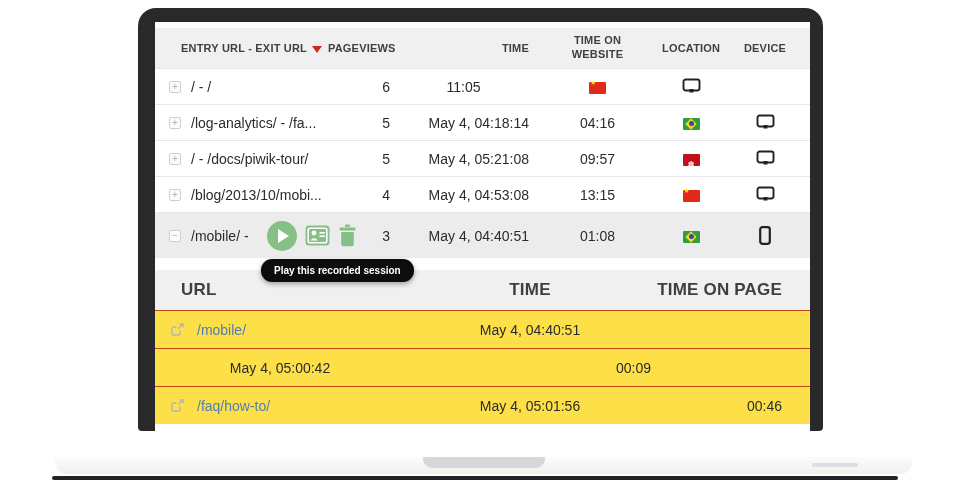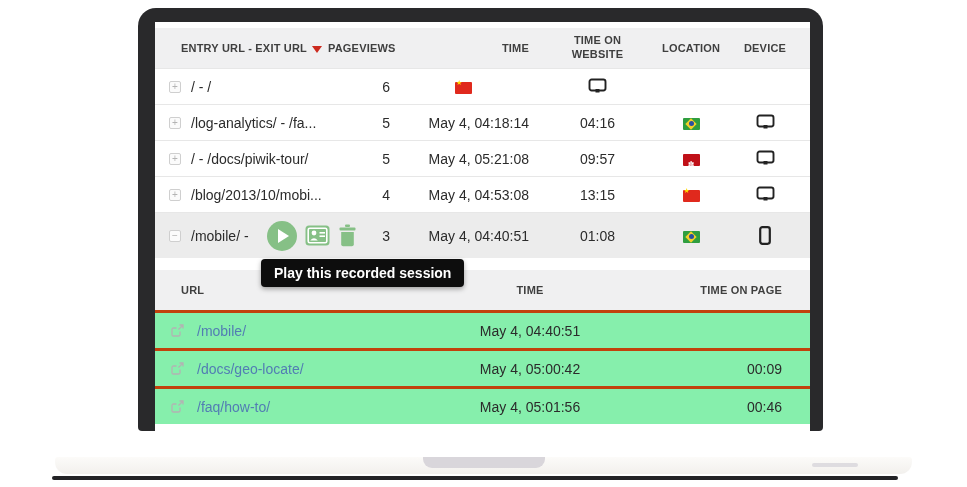--- a/index.html
+++ b/index.html
@@ -32,22 +32,22 @@
   .right { text-align:right; padding-right:4px; }
   .center{ text-align:center; }
   .wraphead { display:inline-block; max-width:62px; white-space:normal; line-height:1.25; vertical-align:middle; }
   .url-cell { display:flex; align-items:center; gap:10px; padding-left:14px; }
   .expand { width:12px; height:12px; flex:0 0 12px; border:1px solid #cfcfcf; border-radius:2px;
     color:#b4b4b4; font-size:10px; line-height:10px; text-align:center; background:#fbfbfb; cursor:pointer; }
 
   
   .shead, .srow { display:grid; grid-template-columns:250px 250px 1fr; align-items:center; padding-right:24px; }
   .shead { height:40px; margin-top:12px; background:#f0f0f1;
-    font-size:11px; font-weight:bold; color:#3f3f3f; letter-spacing:.2px; }
-  .srow { height:38px; border-top:3px solid #c2410c; font-size:14px; color:#2b2b2b; background:#86efac; }
+    font-size:17px; font-weight:bold; color:#3f3f3f; letter-spacing:.2px; }
+  .srow { height:38px; border-top:1px solid #c2410c; font-size:14px; color:#2b2b2b; background:#fde047; }
   .srow:first-of-type { border-top:none; }
   .slink-cell { display:flex; align-items:center; gap:13px; padding-left:16px; }
   .slink { color:#527db3; text-decoration:none; cursor:pointer; }
 
   
   .sort-tri { display:inline-block; width:0; height:0; margin-right:6px;
     border-left:5px solid transparent; border-right:5px solid transparent; border-top:7px solid #cc2a1e; vertical-align:middle; }
   .flag { display:inline-block; width:17px; height:12px; border-radius:1px; position:relative; vertical-align:middle; }
   .flag-cn { background:#e0291d; }
   .flag-cn .glyph { position:absolute; left:1px; top:-3px; color:#ffde00; font-size:7px; }
@@ -57,21 +57,21 @@
   .flag-br .diamond { position:absolute; left:4.5px; top:2px; width:8px; height:8px; background:#f4d029; transform:rotate(45deg); }
   .flag-br .circle { position:absolute; left:6px; top:3.5px; width:5px; height:5px; background:#2a4fa0; border-radius:50%; }
 
   .actions { display:inline-flex; align-items:center; gap:8px; margin-left:8px; }
   .play-btn { width:30px; height:30px; border-radius:50%; background:#86c086; position:relative; cursor:pointer; flex:0 0 30px; }
   .play-btn .tri { position:absolute; left:11px; top:8px; width:0; height:0;
     border-top:7px solid transparent; border-bottom:7px solid transparent; border-left:11px solid #ffffff; }
   .act-svg { cursor:pointer; display:block; }
 
   .tooltip { position:absolute; left:106px; top:237px; z-index:5; background:#0d0d0d; color:#ffffff;
-    font-size:14px; font-weight:bold; padding:6px 13px; border-radius:4px; white-space:nowrap;
+    font-size:10px; font-weight:bold; padding:6px 13px; border-radius:11px; white-space:nowrap;
     box-shadow:0 2px 5px rgba(0,0,0,.35); }
 </style>
 </head>
 <body>
 
 <div class="stage">
 
   <div class="bezel">
     <div class="screen">
 
@@ -85,20 +85,21 @@
         <div class="cell center">LOCATION</div>
         <div class="cell center">DEVICE</div>
       </div>
 
       <div class="trow">
         <div class="cell url-cell">
           <span class="expand">+</span>
           <span>/ - /</span>
         </div>
         <div class="cell right">6</div>
+        <div class="cell center">11:05</div>
         <div class="cell center"><span class="flag flag-cn"><span class="glyph">★</span></span></div>
         <div class="cell center">
           <svg width="19" height="17" viewBox="0 0 19 17" style="vertical-align:middle;">
             <rect x="1.5" y="1.5" width="16" height="11" rx="2.2" fill="none" stroke="#222" stroke-width="1.9"></rect>
             <rect x="7.5" y="11" width="4" height="3.5" fill="#222"></rect>
           </svg>
         </div>
       </div>
 
       <div class="trow">
@@ -199,27 +200,20 @@
           <svg width="13" height="13" viewBox="0 0 13 13">
             <path d="M9 7.5 v3.2 a1.3 1.3 0 0 1 -1.3 1.3 h-5.4 a1.3 1.3 0 0 1 -1.3 -1.3 v-5.4 a1.3 1.3 0 0 1 1.3 -1.3 h3.2" fill="none" stroke="#b3b3b3" stroke-width="1.3"></path>
             <path d="M7.5 5.5 L12 1 M8.5 1 h3.5 v3.5" fill="none" stroke="#b3b3b3" stroke-width="1.3"></path>
           </svg>
           <a class="slink">/mobile/</a>
         </div>
         <div class="cell center">May 4, 04:40:51</div>
       </div>
 
       <div class="srow">
-        <div class="slink-cell">
-          <svg width="13" height="13" viewBox="0 0 13 13">
-            <path d="M9 7.5 v3.2 a1.3 1.3 0 0 1 -1.3 1.3 h-5.4 a1.3 1.3 0 0 1 -1.3 -1.3 v-5.4 a1.3 1.3 0 0 1 1.3 -1.3 h3.2" fill="none" stroke="#b3b3b3" stroke-width="1.3"></path>
-            <path d="M7.5 5.5 L12 1 M8.5 1 h3.5 v3.5" fill="none" stroke="#b3b3b3" stroke-width="1.3"></path>
-          </svg>
-          <a class="slink">/docs/geo-locate/</a>
-        </div>
         <div class="cell center">May 4, 05:00:42</div>
         <div class="cell right">00:09</div>
       </div>
 
       <div class="srow">
         <div class="slink-cell">
           <svg width="13" height="13" viewBox="0 0 13 13">
             <path d="M9 7.5 v3.2 a1.3 1.3 0 0 1 -1.3 1.3 h-5.4 a1.3 1.3 0 0 1 -1.3 -1.3 v-5.4 a1.3 1.3 0 0 1 1.3 -1.3 h3.2" fill="none" stroke="#b3b3b3" stroke-width="1.3"></path>
             <path d="M7.5 5.5 L12 1 M8.5 1 h3.5 v3.5" fill="none" stroke="#b3b3b3" stroke-width="1.3"></path>
           </svg>

